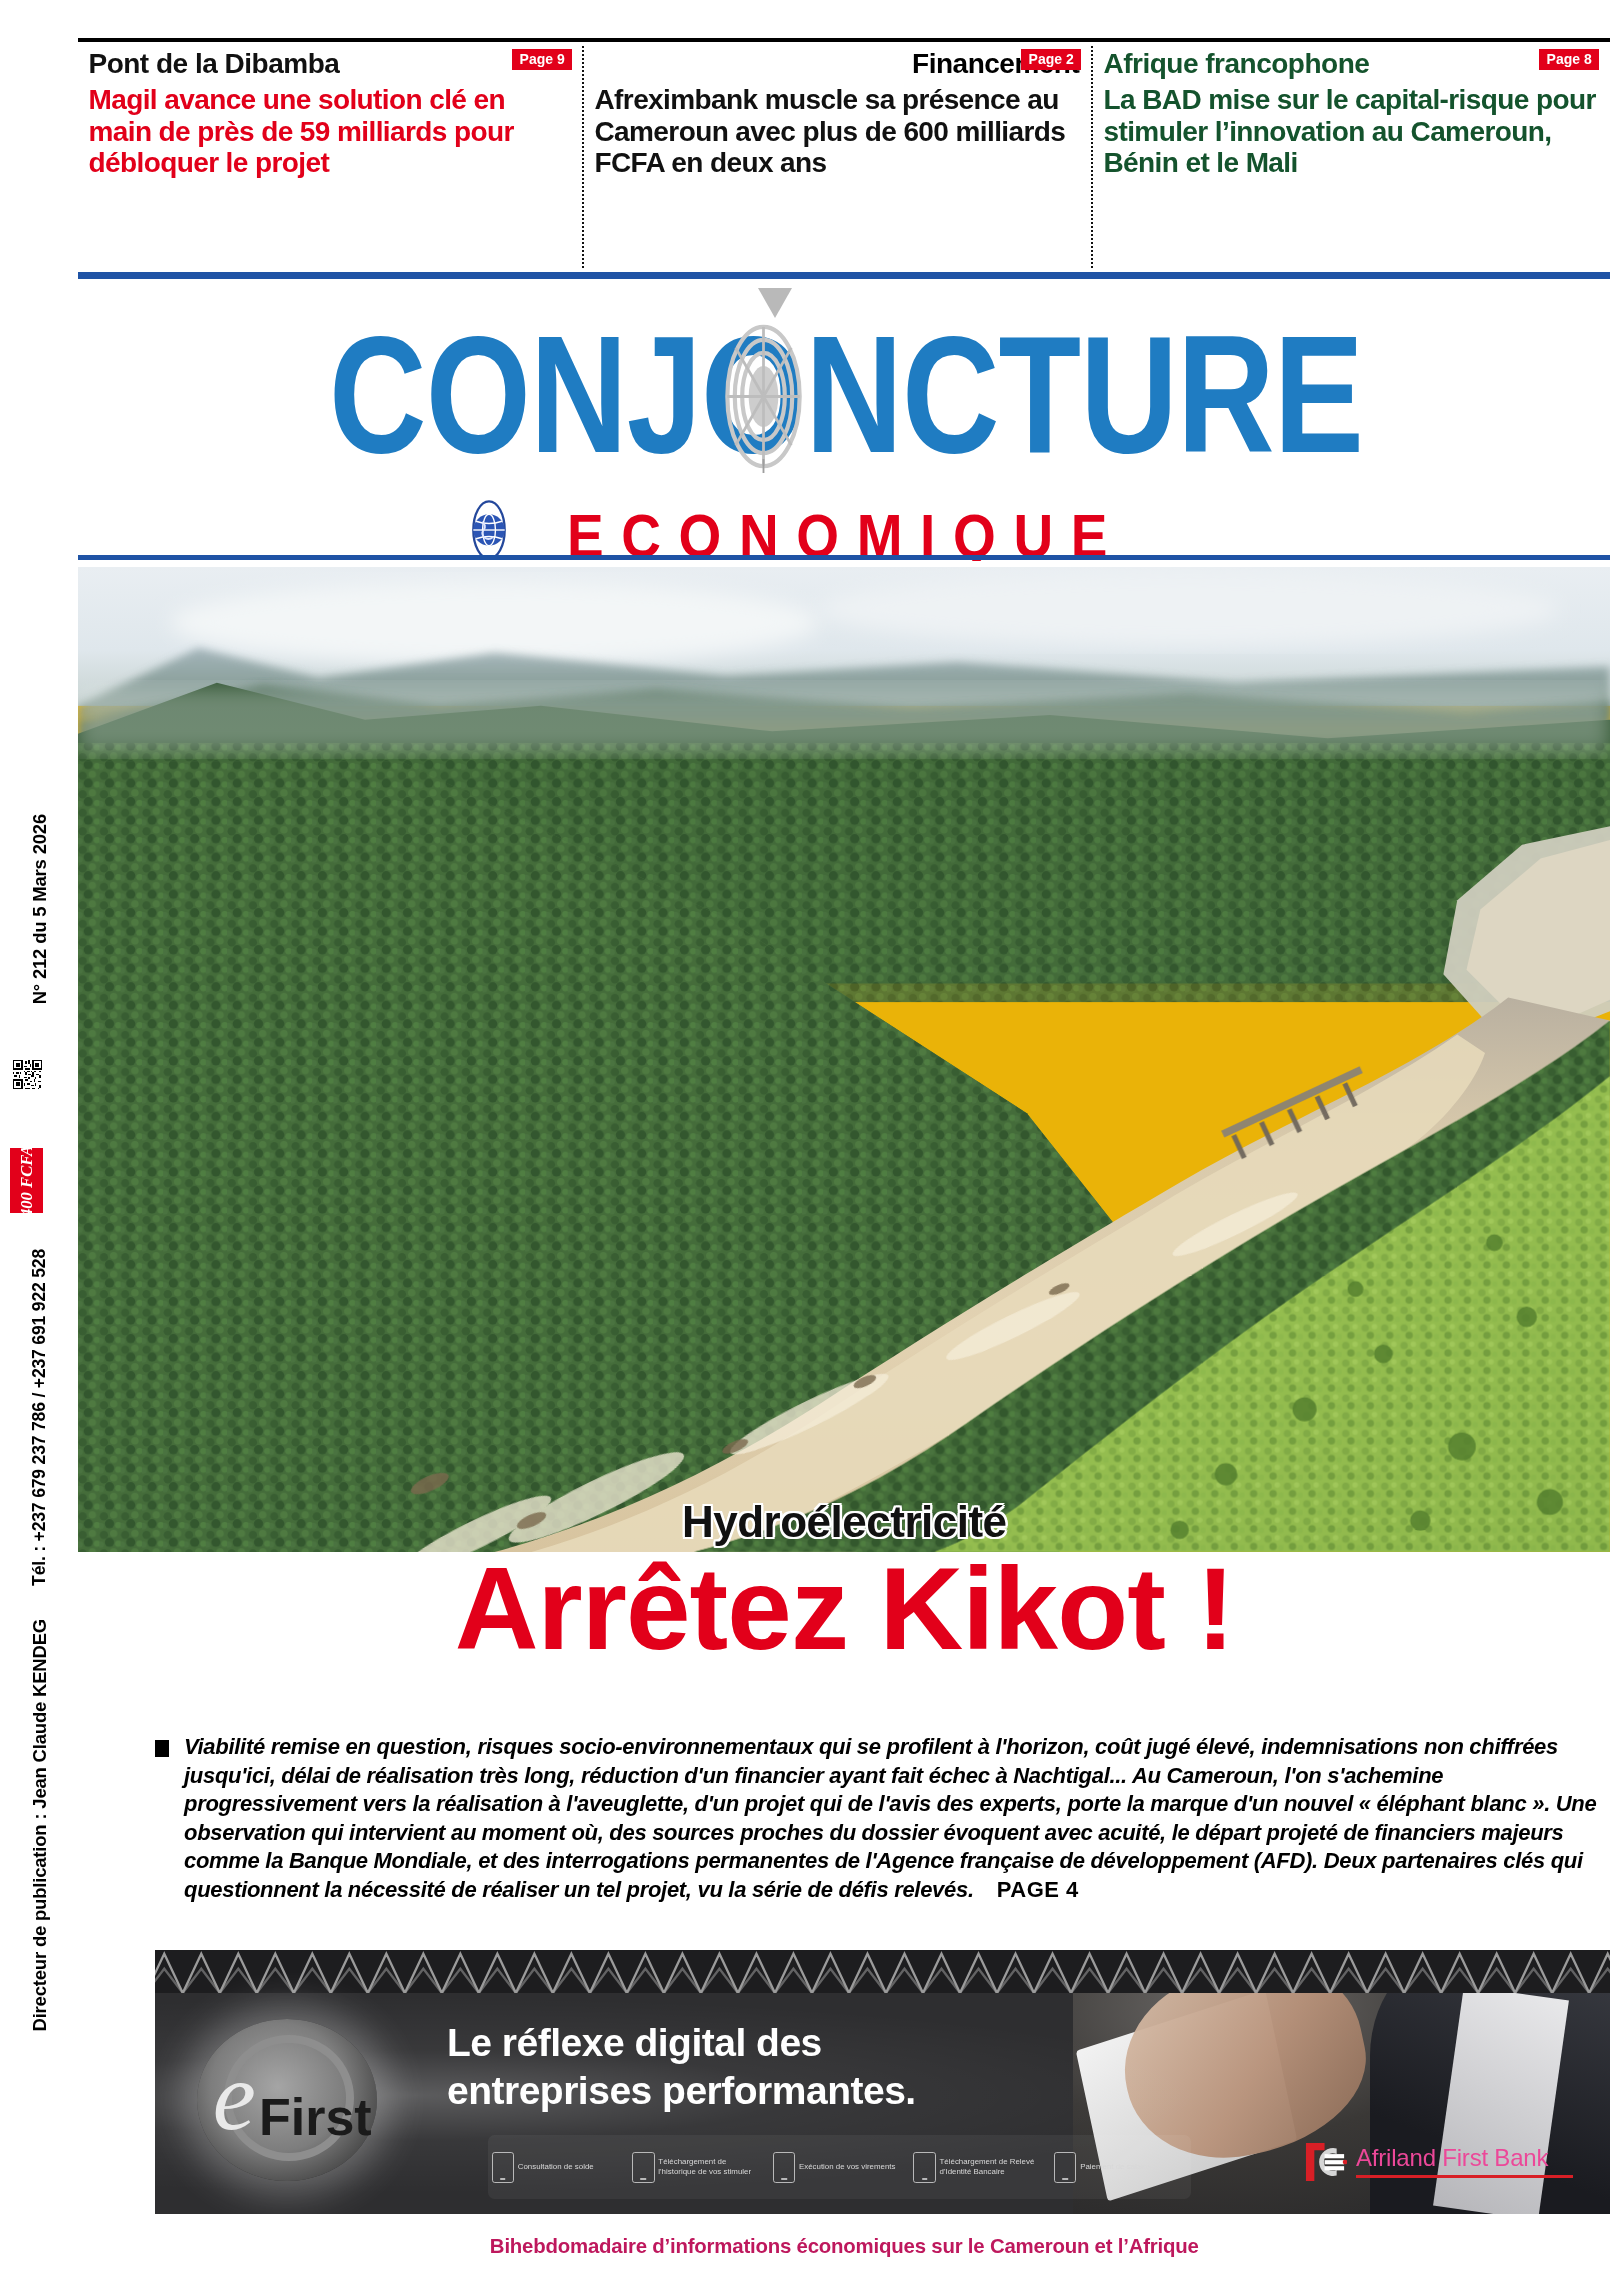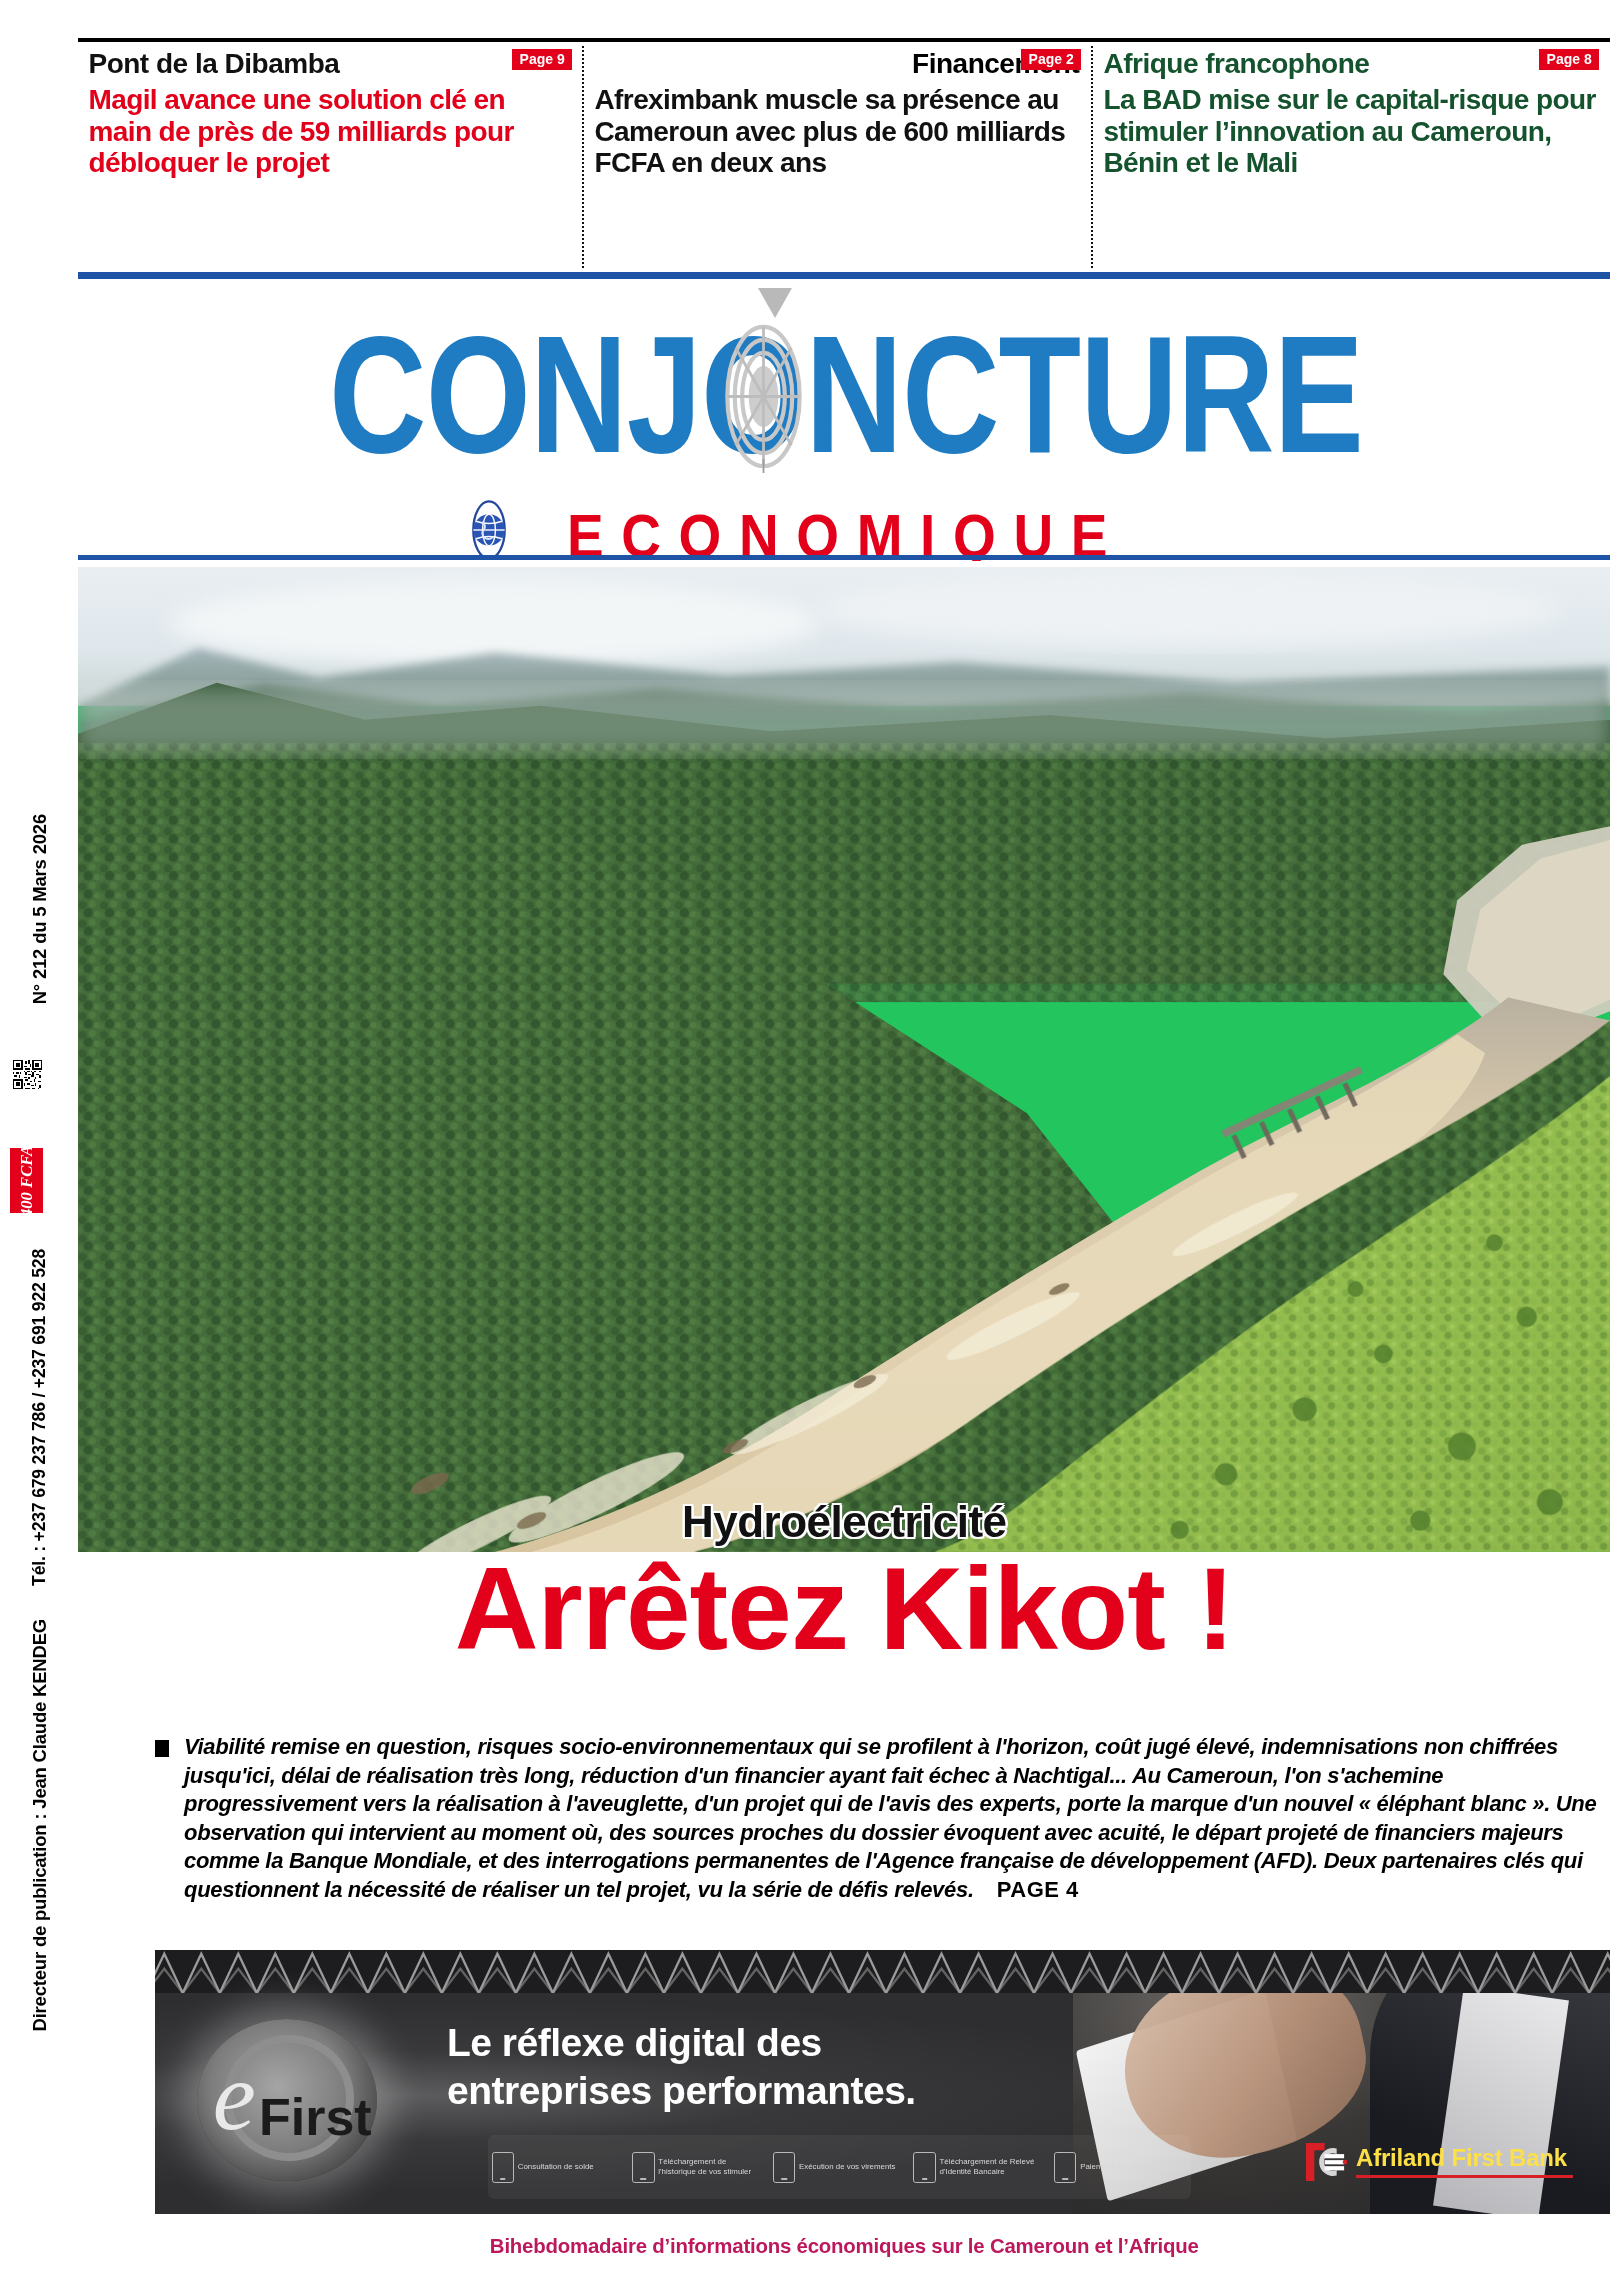--- a/index.html
+++ b/index.html
@@ -152,21 +152,21 @@
   }
   .mast-rule{
     position:absolute; left:9.3px; top:555px; width:1532px; height:4.6px;
     background:#1f53a5;
   }
 
   
   .hero{
     position:absolute; left:9.3px; top:567px; width:1532px; height:985px;
     overflow:hidden;
-    background:#22c55e;
+    background:#eab308;
   }
   .hero svg{position:absolute;left:0;top:0;width:100%;height:100%;}
 
   .hero-kicker{
     position:absolute; left:0; bottom:8.3px; width:1532px;
     text-align:center;
     font-size:44px; line-height:1; font-weight:bold;
     font-stretch:condensed;
     color:#111;
     text-shadow:
@@ -305,22 +305,22 @@
   }
 
   .ad-bank{
     position:absolute; right:28px; top:189px; width:278px; height:51px;
   }
   .ad-bank .mark{
     position:absolute; left:0; top:2.8px; width:43px; height:40px;
   }
   .ad-bank .bname{
     position:absolute; left:52px; top:6.5px;
-    font-size:24px; line-height:1; color:#fde047;
-    font-weight:bold; letter-spacing:-0.2px;
+    font-size:24px; line-height:1; color:#ec4899;
+    font-weight:normal; letter-spacing:-0.2px;
   }
   .ad-bank .uline{
     position:absolute; left:52px; top:36px; width:217px; height:2.8px;
     background:#d81f26;
   }
 
   
   .tagline{
     position:absolute; left:9.3px; top:2236px; width:1532px;
     text-align:center;

